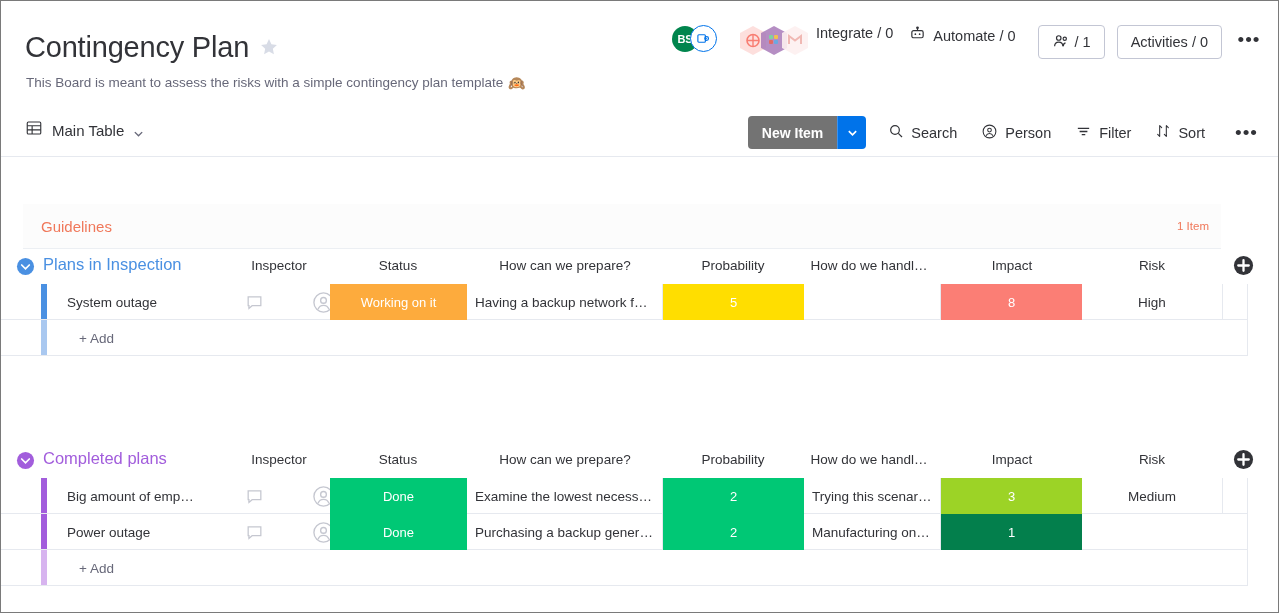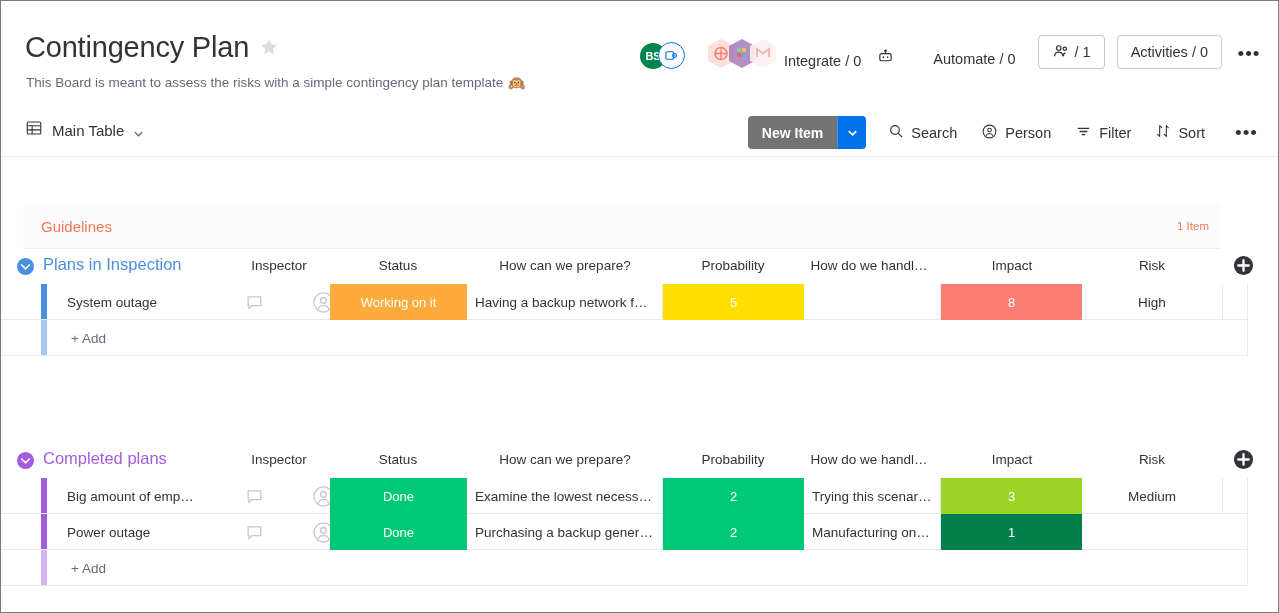--- a/index.html
+++ b/index.html
@@ -15,31 +15,31 @@
 
   
   .board-head { position:absolute; left:0; top:0; width:1277px; height:105px; }
   .board-title-row { position:absolute; left:24px; top:28px; display:flex; align-items:center; gap:10px; }
   .board-title { font-size:29px; font-weight:400; color:#323338; letter-spacing:-0.2px; line-height:36px; }
   .star-icon { width:20px; height:20px; display:block; }
   .board-sub { position:absolute; left:25px; top:72px; font-size:13.5px; color:#676879; line-height:20px; display:flex; align-items:center; gap:5px; }
   .board-sub .emoji { font-size:14px; }
 
   
-  .head-right { position:absolute; right:14px; top:24px; display:flex; align-items:flex-end; gap:0px; height:44px; }
+  .head-right { position:absolute; right:14px; top:24px; display:flex; align-items:flex-start; gap:0px; height:44px; }
   .avatars { display:flex; align-items:center; margin-right:22px; }
   .av-bs { width:26px; height:26px; border-radius:50%; background:#00854d; color:#fff; font-size:11px; font-weight:700;
            display:flex; align-items:center; justify-content:center; letter-spacing:-0.3px; }
   .av-invite { width:27px; height:27px; border-radius:50%; background:#fff; border:1.5px solid #0073ea;
                display:flex; align-items:center; justify-content:center; margin-left:-8px; }
   .integ-icons { display:flex; align-items:center; margin-right:14px; }
   .hex { width:28px; height:31px; display:block; margin-right:-7px; }
   .integrate-lbl { font-size:14.5px; color:#323338; margin-right:16px; white-space:nowrap; }
   .automate-wrap { display:flex; align-items:center; gap:7px; margin-right:22px; }
-  .automate-lbl { font-size:14.5px; color:#323338; white-space:nowrap;margin-left:32px; }
+  .automate-lbl { font-size:14.5px; color:#323338; white-space:nowrap; }
   .hbtn { height:34px; border:1px solid #c3c6d4; border-radius:4px; background:#fff;
           display:flex; align-items:center; justify-content:center; gap:5px; padding:0 13px;
           font-size:14.5px; color:#323338; white-space:nowrap; margin-right:12px; }
   .dots-btn { width:30px; height:30px; display:flex; align-items:center; justify-content:center; color:#323338; font-size:19px; letter-spacing:1px; }
 
   
   .toolbar { position:absolute; left:0; top:106px; width:1277px; height:50px; border-bottom:1px solid #e6e9ef; }
   .view-tab { position:absolute; left:24px; top:12px; display:flex; align-items:center; gap:9px; }
   .view-tab .lbl { font-size:15px; color:#323338; }
   .chev { width:11px; height:11px; }
@@ -73,21 +73,21 @@
   .row { position:relative; height:36px; background:#fff; border-bottom:1px solid #e6e9ef; }
   .row.addrow { height:36px; }
   .colorbar { position:absolute; left:40px; top:0; width:6px; height:100%; }
   .cell { position:absolute; top:0; height:36px; display:flex; align-items:center; justify-content:center;
           font-size:13.5px; color:#323338; overflow:hidden; border-right:1px solid #e6e9ef; }
   .cell.name { justify-content:flex-start; padding-left:20px; }
   .cell.txt { padding:0 8px; }
   .cell.txt span { white-space:nowrap; overflow:hidden; text-overflow:ellipsis; width:100%; text-align:left; }
   .cell.colored { color:#fff; font-size:13px; border-right:none; }
   .cell.status-pill { color:#fff; font-size:13px; border-right:none; }
-  .addcell { position:absolute; left:46px; top:0; height:36px; display:flex; align-items:center; padding-left:24px;
+  .addcell { position:absolute; left:46px; top:0; height:36px; display:flex; align-items:center; padding-left:32px;
              font-size:13.5px; color:#676879; }
   .row-divider-right { position:absolute; right:0; top:0; width:1px; height:100%; background:#e6e9ef; }
 </style>
 </head>
 <body>
 
 <div id="page">
 
   <div class="board-head">
     <div class="board-title-row">

